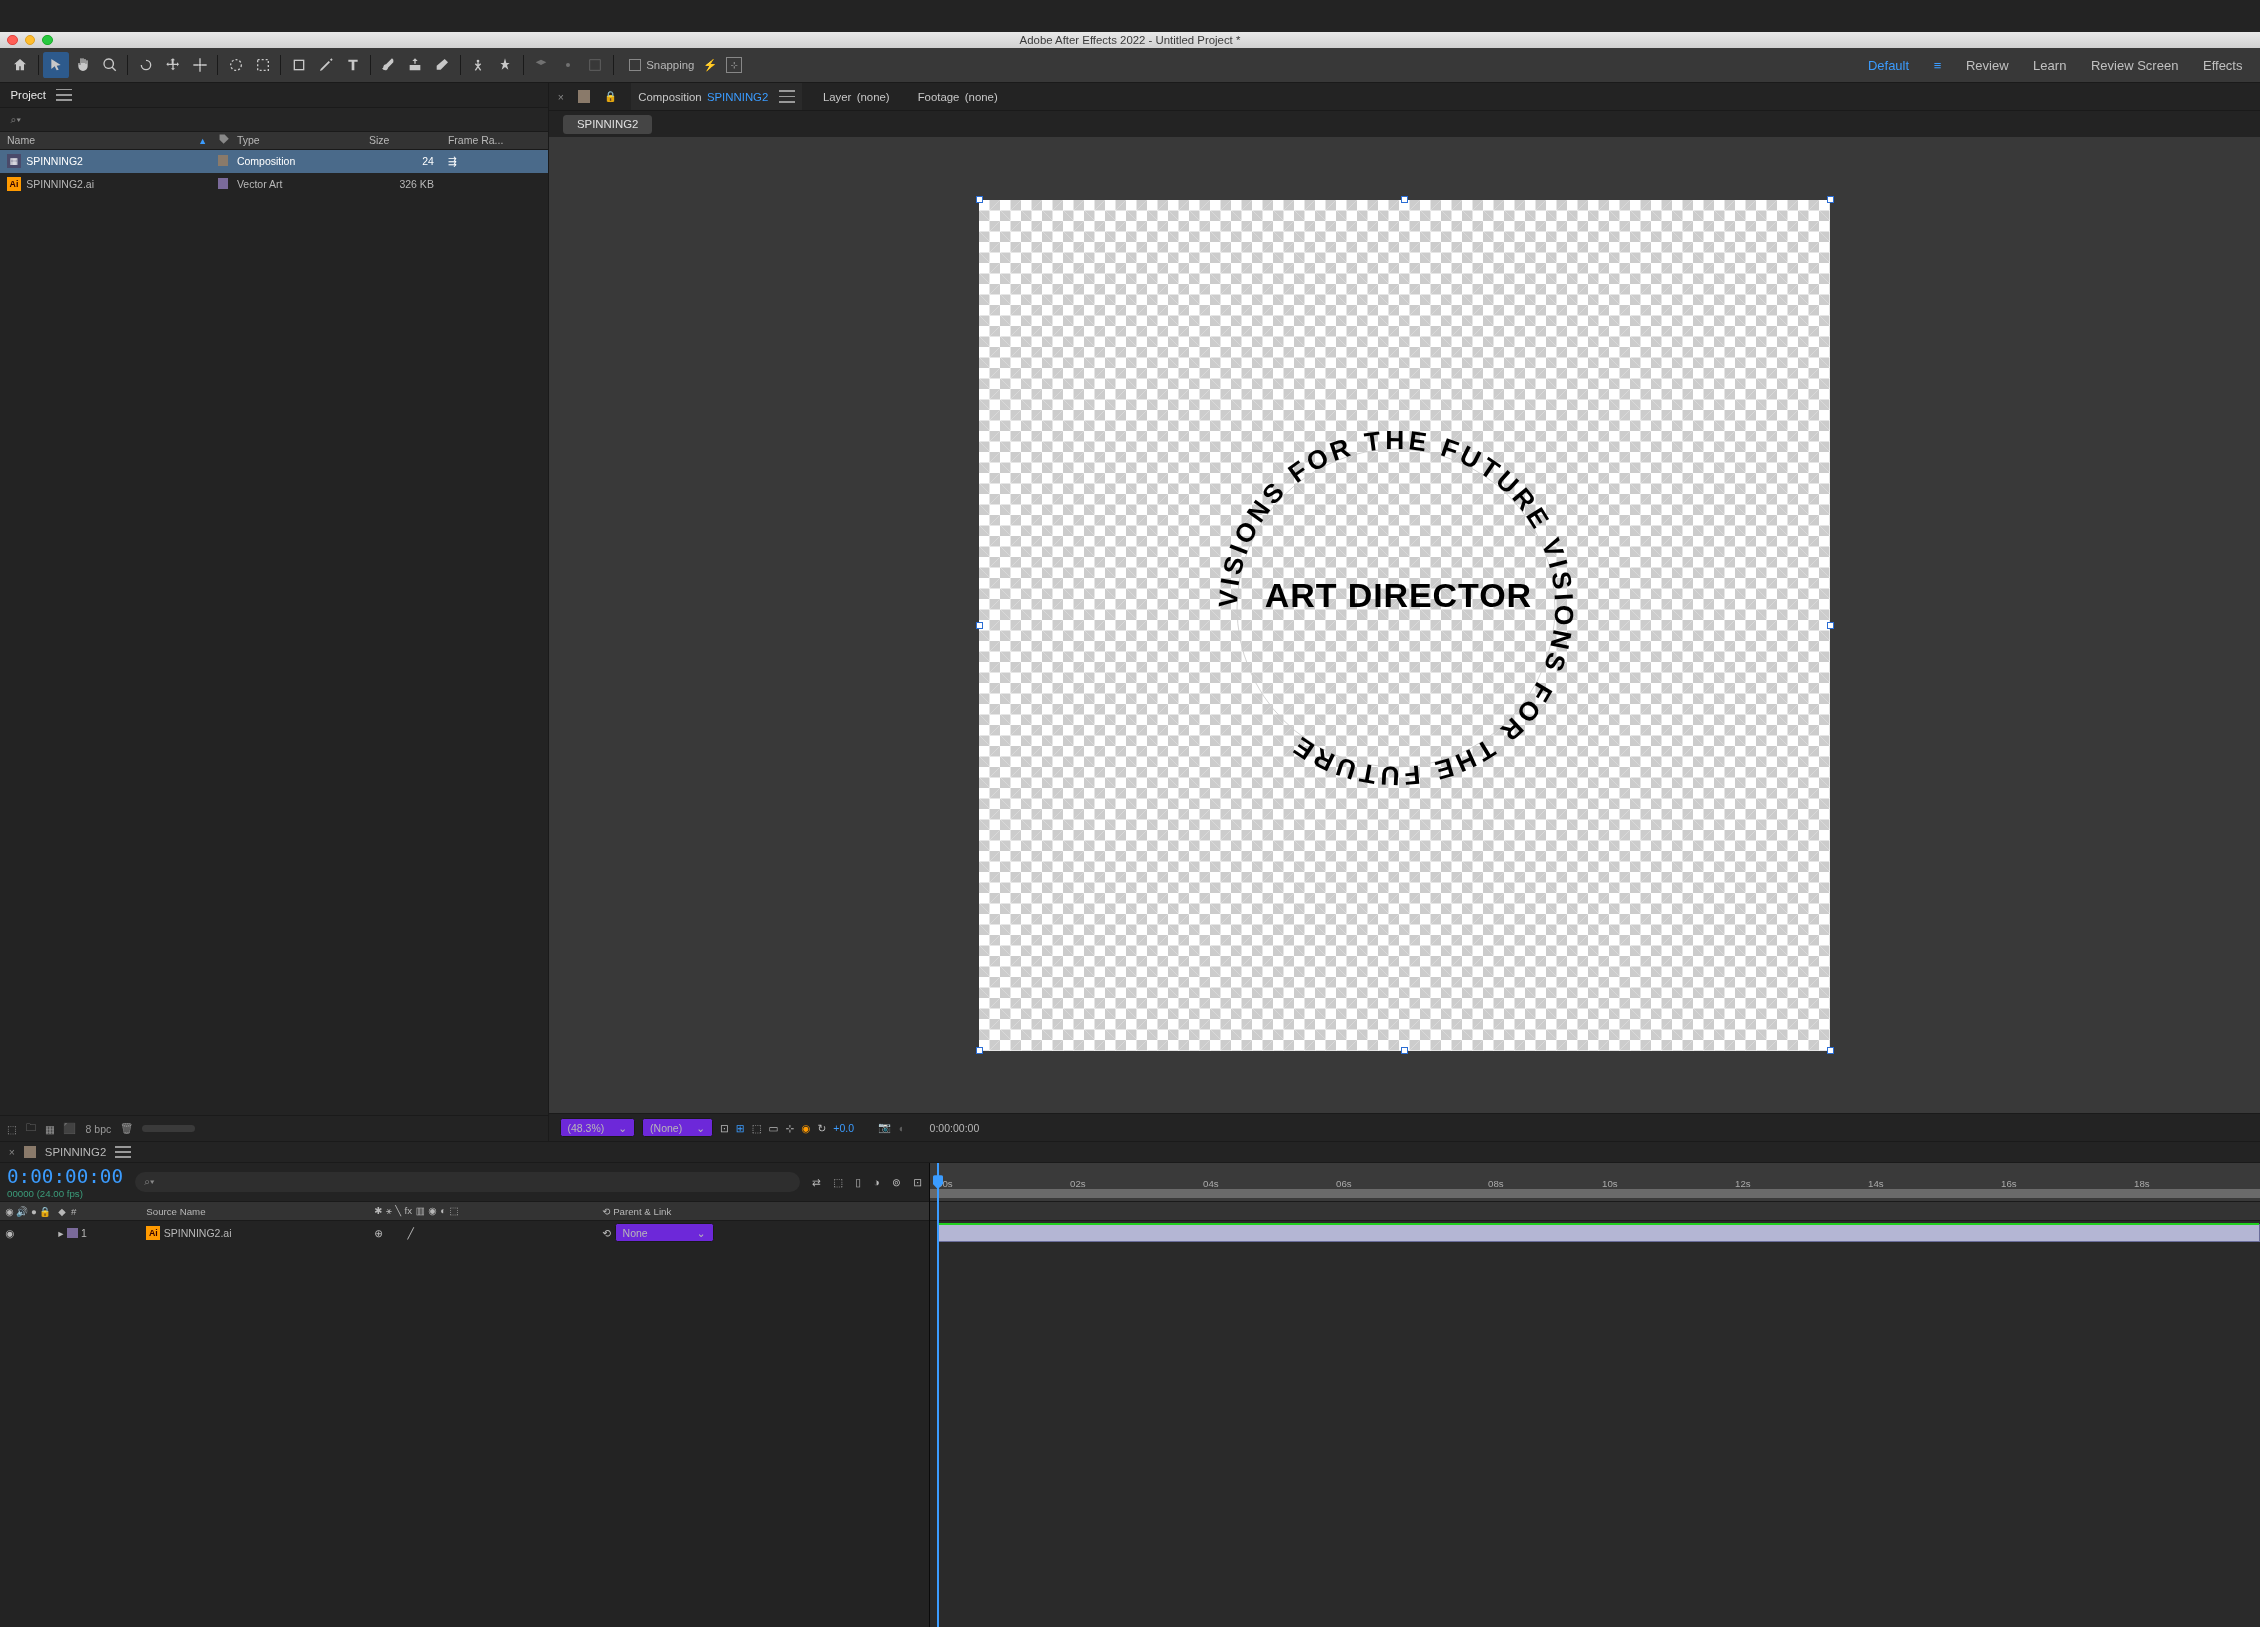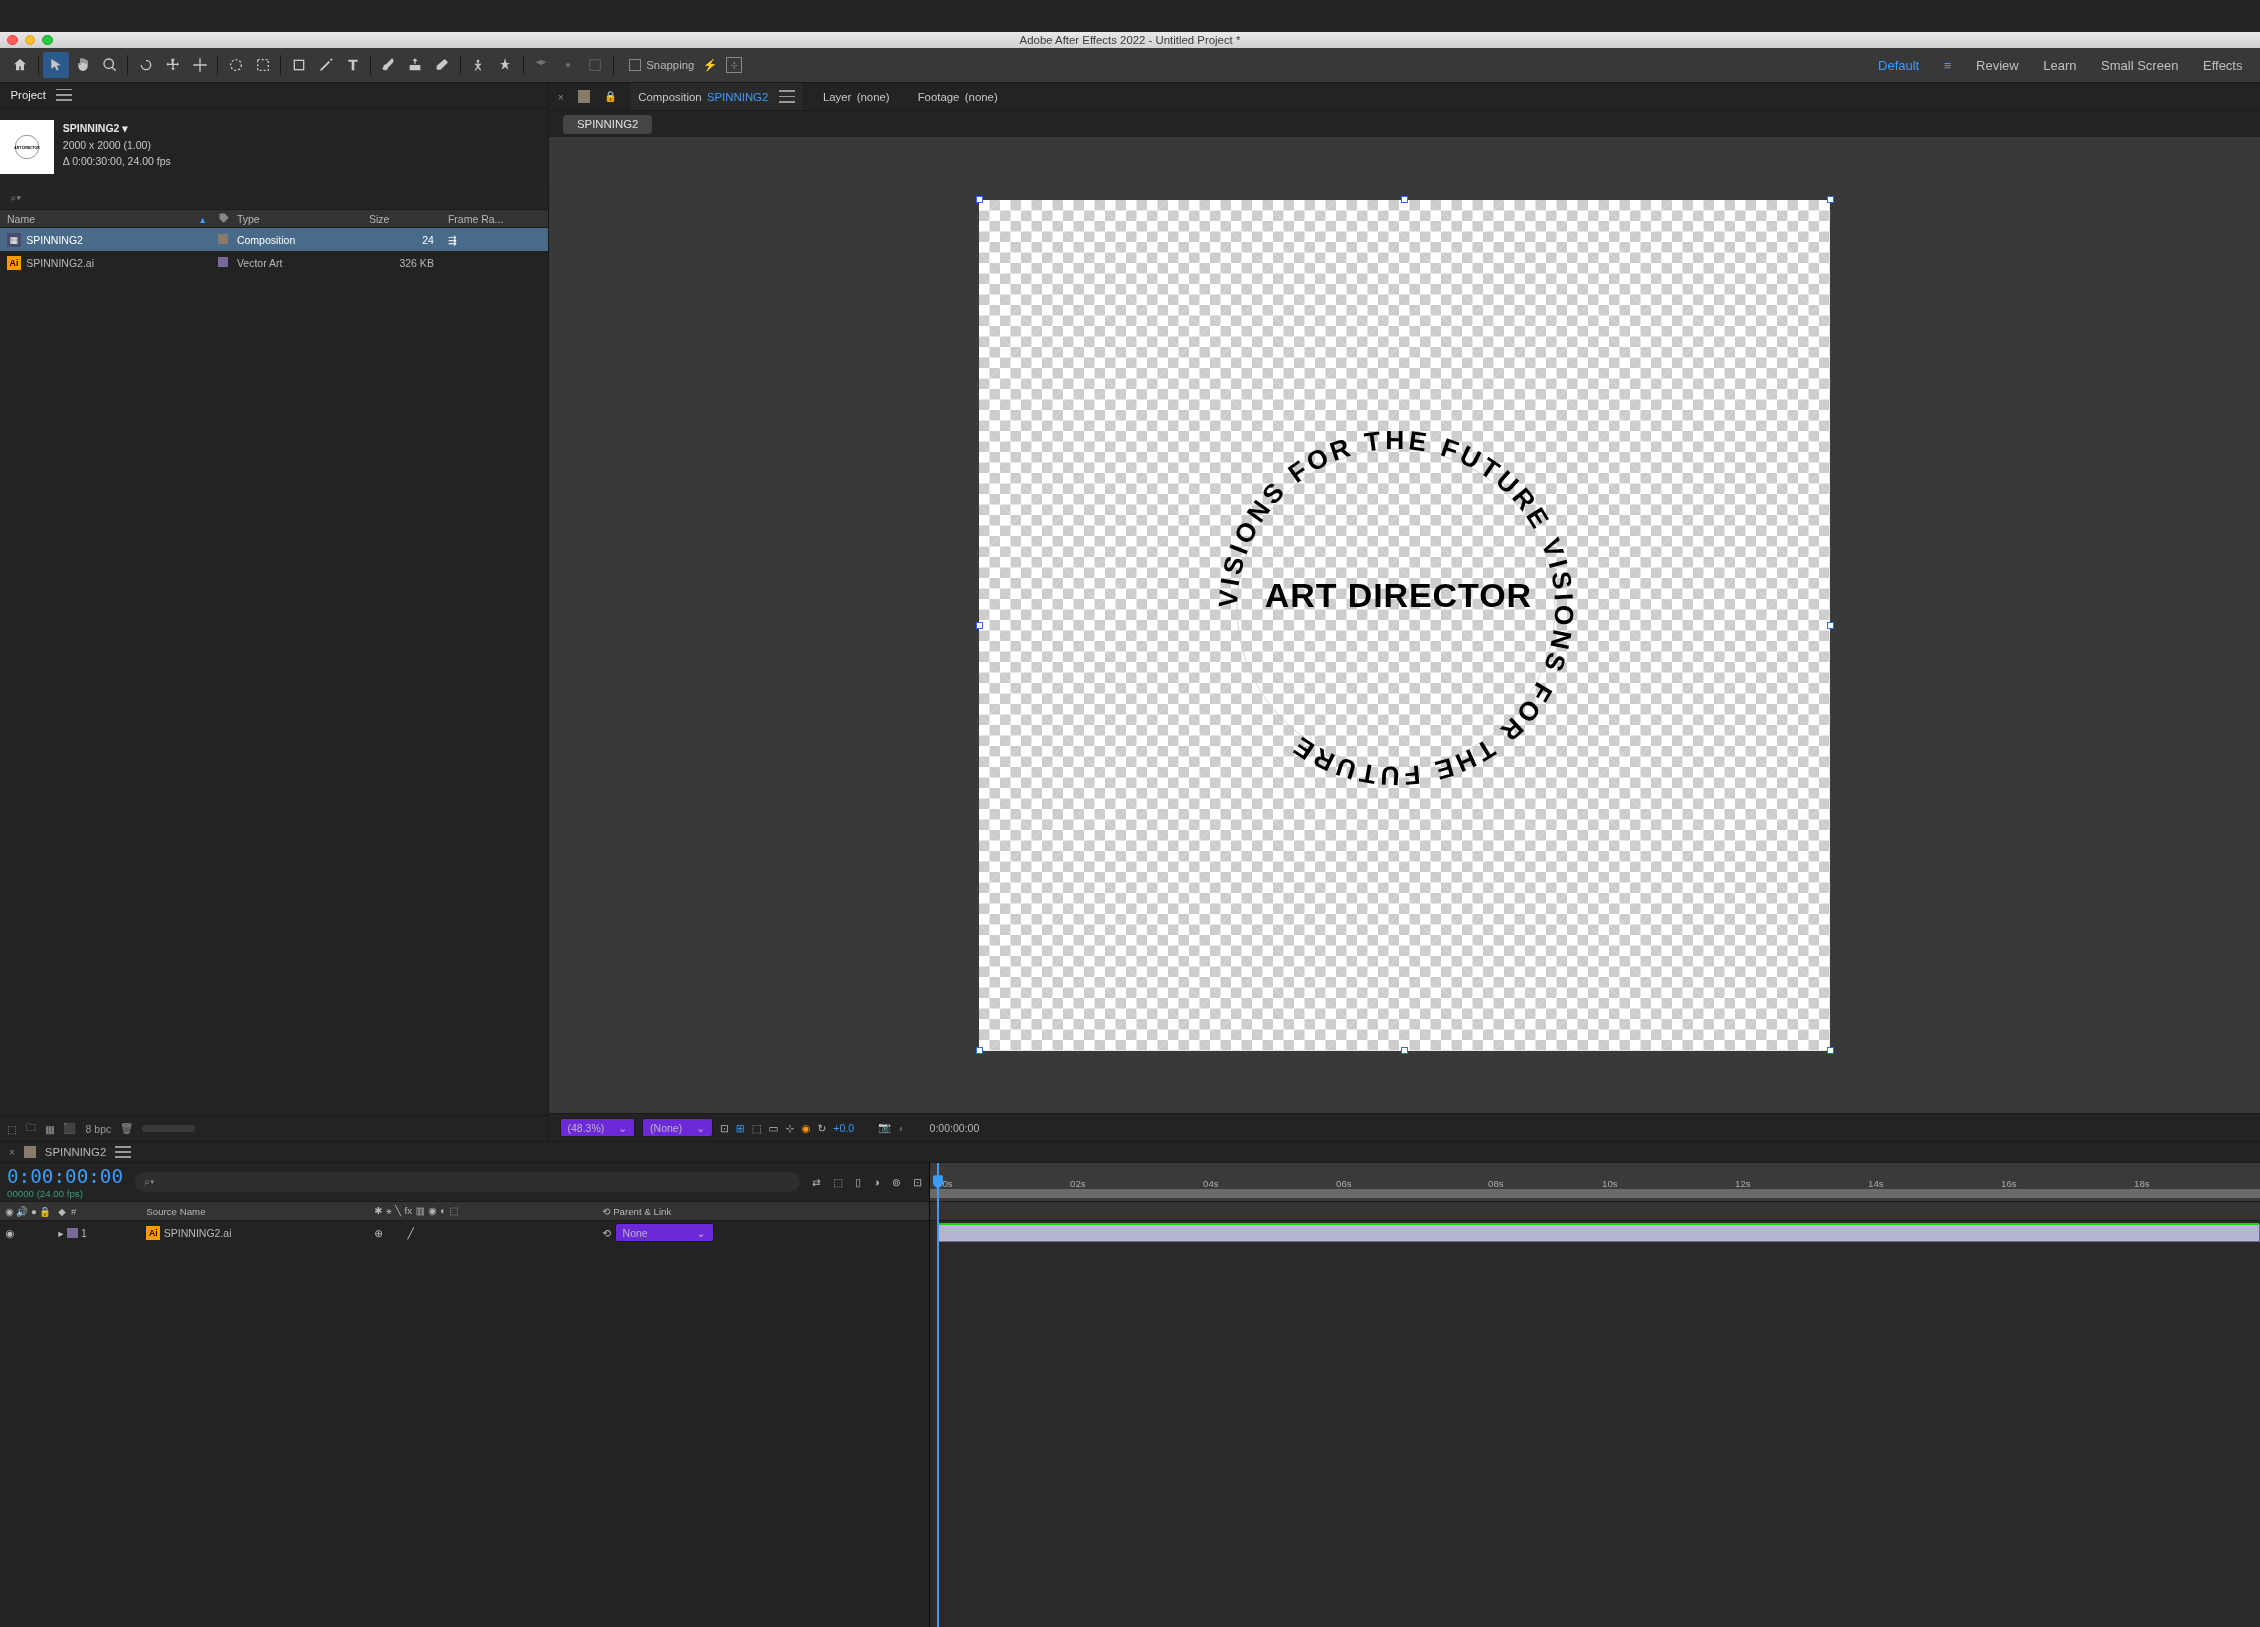--- a/index.html
+++ b/index.html
@@ -238,48 +238,35 @@
     <span style="width:12.3px;height:12.3px;border:0.9px solid #888;display:inline-block;"></span>
     <span>Snapping</span>
     <span style="margin-left:3.5px;">⚡</span>
     <span style="margin-left:3.5px;width:16px;height:16px;border:0.9px solid #888;display:inline-flex;align-items:center;justify-content:center;font-size:8.8px;">⊹</span>
   </div>
   <div class="workspace-bar">
     <span class="workspace-item active">Default</span>
     <span style="color:#3b9cff;">≡</span>
     <span class="workspace-item">Review</span>
     <span class="workspace-item">Learn</span>
-    <span class="workspace-item">Small Screen</span>
+    <span class="workspace-item">Review Screen</span>
     <span class="workspace-item">Effects</span>
   </div>
 </div>
 
 <div class="main">
 
   <div class="project-panel">
     <div class="panel-tab-row">
       <span class="panel-tab">Project</span>
       <div class="hamburger">
           <span></span>
           <span></span>
           <span></span>
         </div>
-    </div>
-    <div class="comp-info">
-      <div class="comp-thumb">
-        <svg viewBox="0 0 100 100" style="font-size:12px">
-            <circle cx="50" cy="50" r="28" fill="none" stroke="#000" stroke-width="1"></circle>
-            <text x="50" y="54" font-size="8" text-anchor="middle" fill="#000" font-weight="bold">ART DIRECTOR</text>
-          </svg>
-      </div>
-      <div class="comp-details">
-        <div class="comp-name">SPINNING2 ▾</div>
-        <div>2000 x 2000 (1.00)</div>
-        <div>Δ 0:00:30:00, 24.00 fps</div>
-      </div>
     </div>
     <div class="search-row">
       <span style="color:#888;">⌕▾</span>
     </div>
     <div class="proj-headers">
       <div class="proj-col" style="width:193px">Name</div>
       <div class="proj-col" style="width:17.6px;color:#3b9cff">▴</div>
       <div class="proj-col" style="width:19.3px"><svg class="icon-sm" viewBox="0 0 24 24">
             <path d="M3 3h10l8 8-10 10-8-8z" fill="#888"></path>
           </svg></div>

